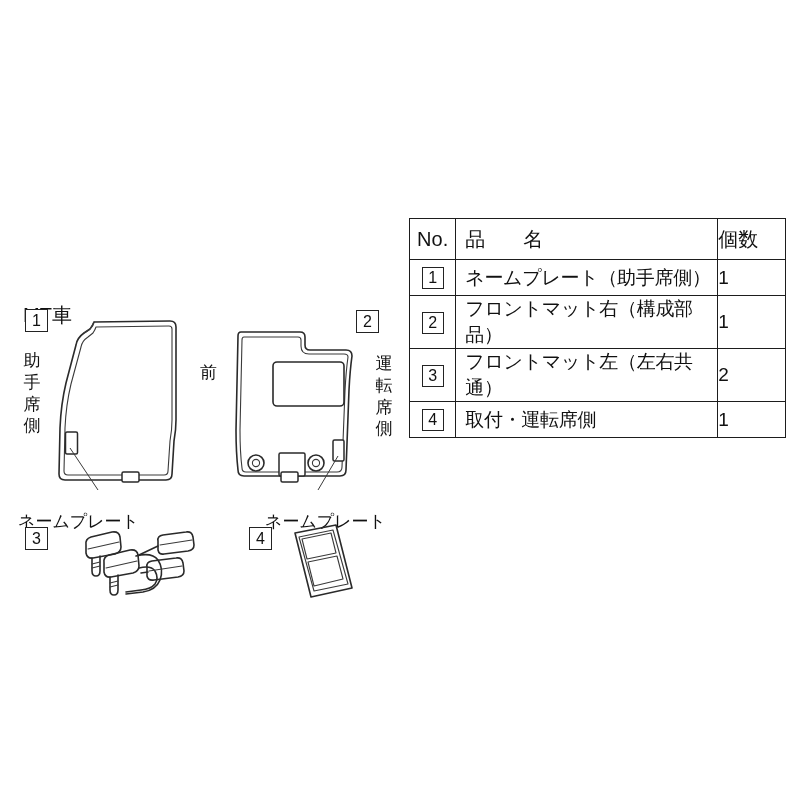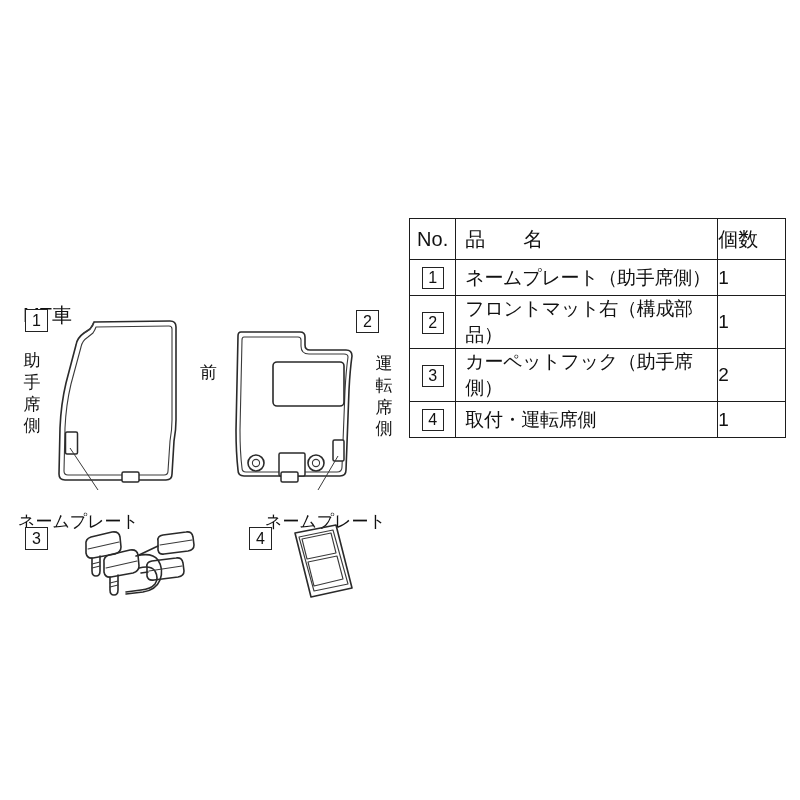--- a/index.html
+++ b/index.html
@@ -361,21 +361,21 @@
         <td class="col-no">
           <span class="cell-num-box">2</span>
         </td>
         <td class="col-name">フロントマット右（構成部品）</td>
         <td class="col-qty">1</td>
       </tr>
       <tr>
         <td class="col-no">
           <span class="cell-num-box">3</span>
         </td>
-        <td class="col-name">カーペットフック（助手席側）</td>
+        <td class="col-name">フロントマット左（左右共通）</td>
         <td class="col-qty">2</td>
       </tr>
       <tr>
         <td class="col-no">
           <span class="cell-num-box">4</span>
         </td>
         <td class="col-name">取付・運転席側</td>
         <td class="col-qty">1</td>
       </tr>
     </tbody>

